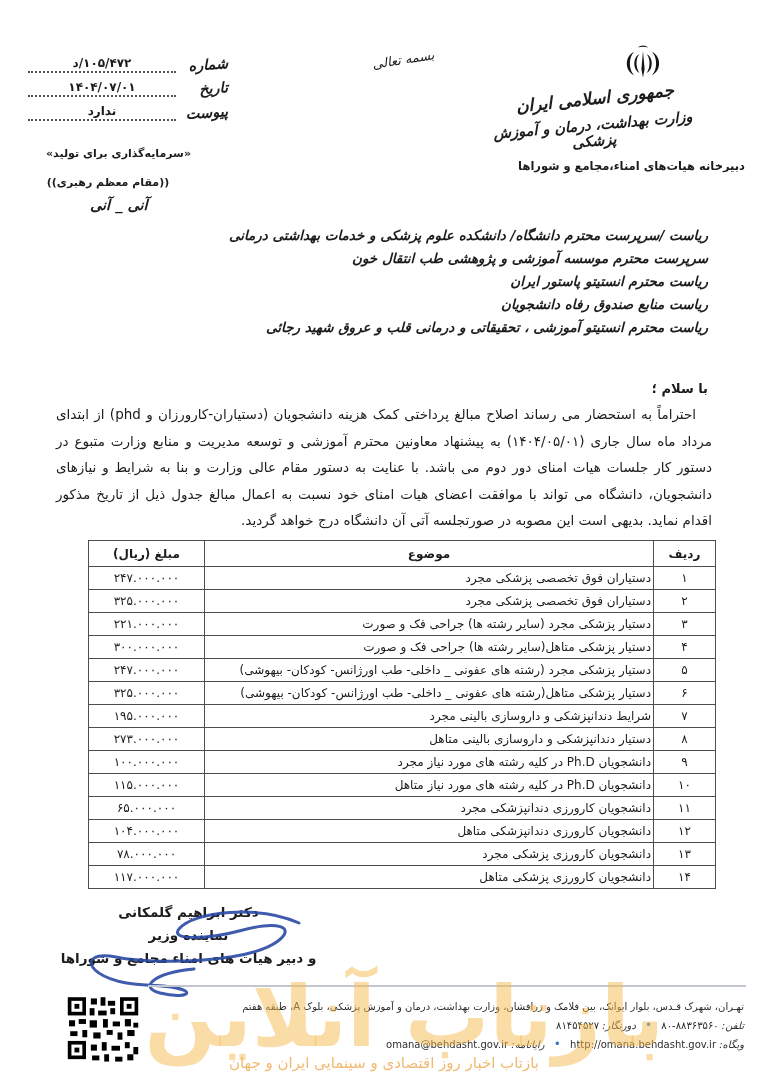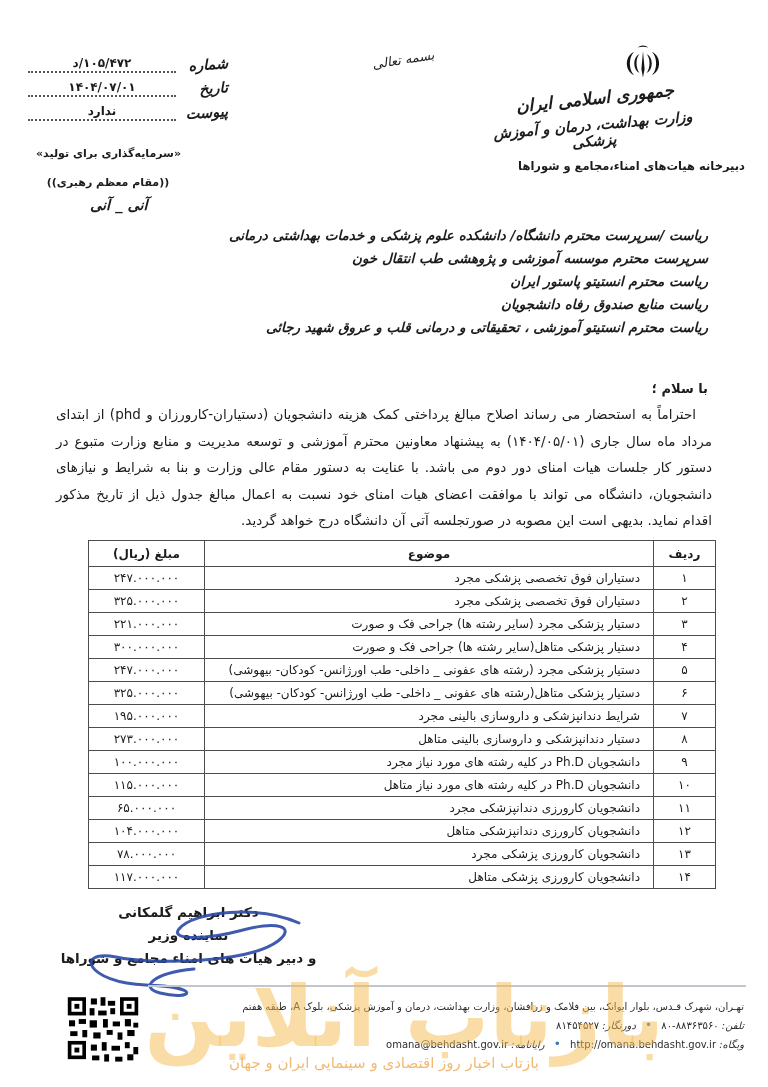--- a/index.html
+++ b/index.html
@@ -14,36 +14,36 @@
   .calligraphy { font-weight:bold; font-style:italic; text-align:center; }
   .republic { position:absolute; top:88px; right:88px; width:170px; font-size:17px; transform:rotate(-6deg); }
   .ministry { position:absolute; top:117px; right:62px; width:225px; font-size:14.5px; transform:rotate(-5deg); }
   .secretariat { position:absolute; top:159px; right:23px; font-size:11.5px; font-weight:bold; }
   .bismillah { position:absolute; top:52px; left:372px; font-size:13px; font-style:italic; transform:rotate(-9deg); }
   
   .meta { position:absolute; top:56px; left:28px; width:200px; }
   .meta-row { display:flex; direction:rtl; align-items:flex-end; margin-bottom:7px; }
   .meta-label { width:52px; font-size:14.5px; font-weight:bold; font-style:italic; transform:rotate(-4deg); }
   .meta-value { flex:1; text-align:center; font-size:12px; font-weight:bold; border-bottom:2px dotted #555; padding-bottom:1px; }
-  .slogan1 { position:absolute; top:147px; left:26px; width:165px; text-align:center; font-size:11px; font-weight:bold; }
+  .slogan1 { position:absolute; top:147px; left:26px; width:165px; text-align:right; font-size:11px; font-weight:bold; }
   .slogan2 { position:absolute; top:176px; left:42px; width:132px; text-align:center; font-size:11px; font-weight:bold; }
   .urgency { position:absolute; top:197px; left:90px; font-size:14.5px; font-weight:bold; font-style:italic; }
   
   .recipients { position:absolute; top:224px; right:60px; text-align:right;margin-left:11px; }
   .recipient { font-size:13.5px; font-weight:bold; font-style:italic; line-height:23px; }
   
   .salutation { position:absolute; top:381px; right:60px; font-size:13px; font-weight:bold; }
   .body-text { position:absolute; top:401px; right:56px; width:656px; font-size:13.5px; line-height:26.5px; text-align:justify; text-indent:16px; }
   
   .amounts-table { position:absolute; top:540px; right:52px; width:628px; border-collapse:collapse; }
   .amounts-table th, .amounts-table td { border:1.4px solid #4d4d4d; font-size:12px; }
   .amounts-table th { height:26px; font-weight:bold; text-align:center; }
   .amounts-table td { height:23px; }
   .c-row { width:62px; text-align:center; }
-  .c-sub { text-align:right; padding:0 13px; }
+  .c-sub { text-align:right; padding:0 2px; }
   .c-amt { width:116px; text-align:center; }
   
   .signature { position:absolute; top:901px; left:46px; width:285px; text-align:center; font-weight:bold; font-size:13.5px; line-height:23px; }
   .sig-line3 { white-space:nowrap; }
   .sig-scrawl { position:absolute; top:903px; left:34px; width:310px; height:100px; pointer-events:none; }
   
   .divider { position:absolute; top:985px; left:148px; width:598px; height:2px; background:#c2c7cf; }
   .footer { position:absolute; top:997px; right:24px; width:600px; font-size:10px; color:#2d2d2d; line-height:19px; text-align:right; }
   .footer .line2 { padding-left:155px; }
   .dot { color:#3c77c2; font-size:12px; padding:0 6px; }

